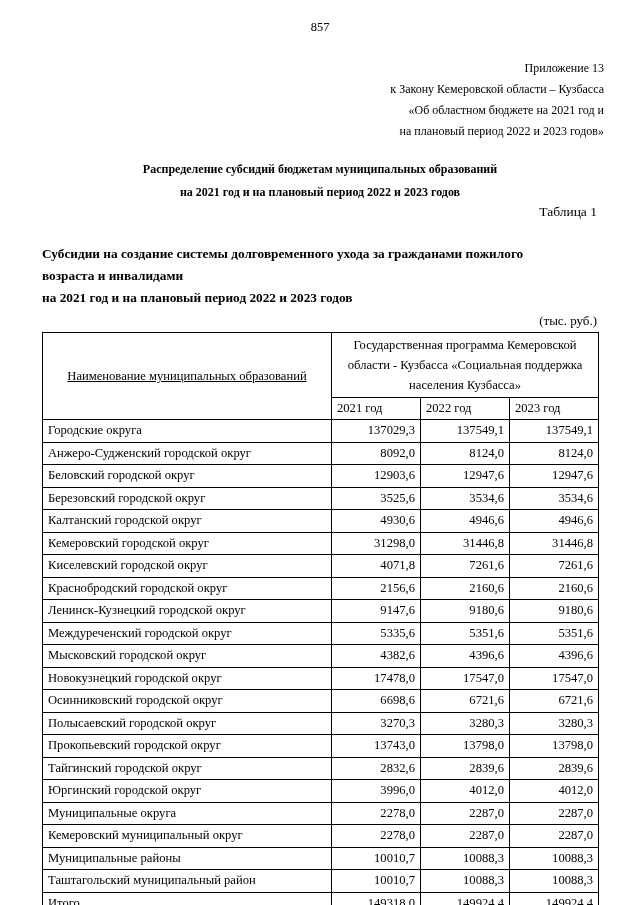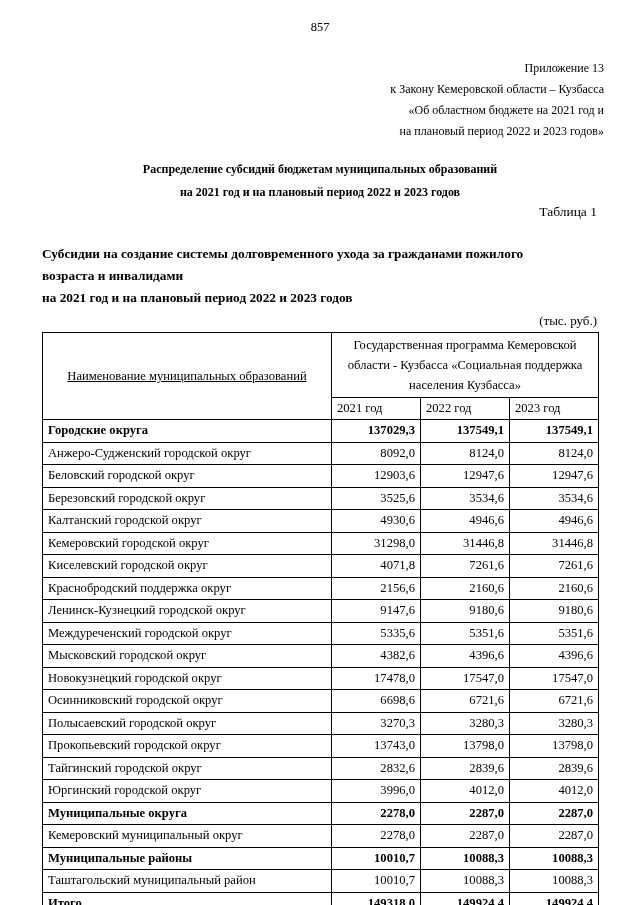--- a/index.html
+++ b/index.html
@@ -126,21 +126,21 @@
     text-align: left;
     line-height: 19.5px;
     white-space: nowrap;
   }
   td.num-cell {
     text-align: right;
     line-height: 19.5px;
     white-space: nowrap;
   }
   tr.group td {
-    font-weight: bold;
+    font-weight: normal;
   }
 </style>
 </head>
 <body>
 
 <div class="page">
 
   <div class="page-number">857</div>
 
   <div class="appendix-block">
@@ -220,21 +220,21 @@
           <td class="num-cell">31446,8</td>
           <td class="num-cell">31446,8</td>
         </tr>
         <tr>
           <td class="name-cell">Киселевский городской округ</td>
           <td class="num-cell">4071,8</td>
           <td class="num-cell">7261,6</td>
           <td class="num-cell">7261,6</td>
         </tr>
         <tr>
-          <td class="name-cell">Краснобродский поддержка округ</td>
+          <td class="name-cell">Краснобродский городской округ</td>
           <td class="num-cell">2156,6</td>
           <td class="num-cell">2160,6</td>
           <td class="num-cell">2160,6</td>
         </tr>
         <tr>
           <td class="name-cell">Ленинск-Кузнецкий городской округ</td>
           <td class="num-cell">9147,6</td>
           <td class="num-cell">9180,6</td>
           <td class="num-cell">9180,6</td>
         </tr>

